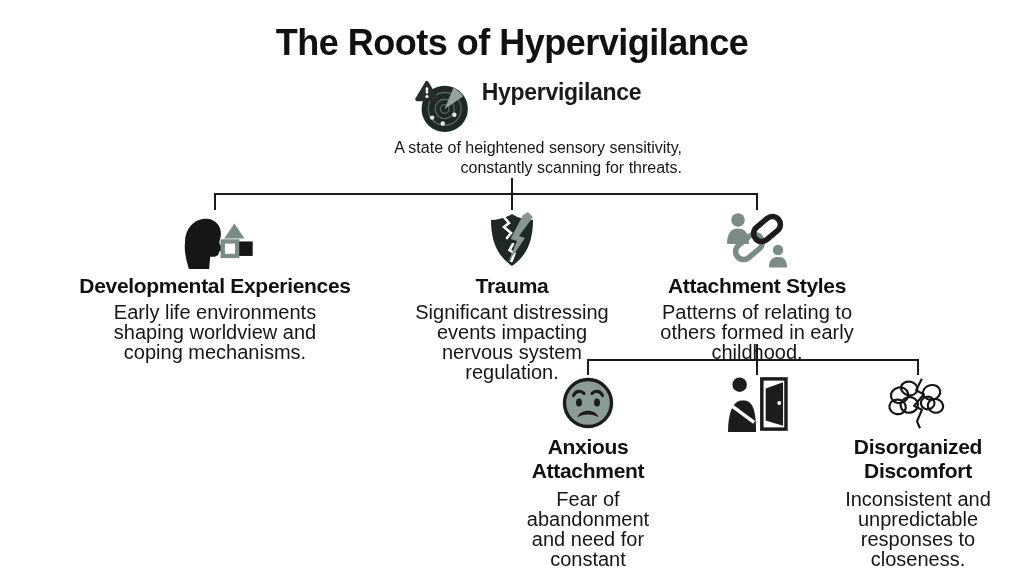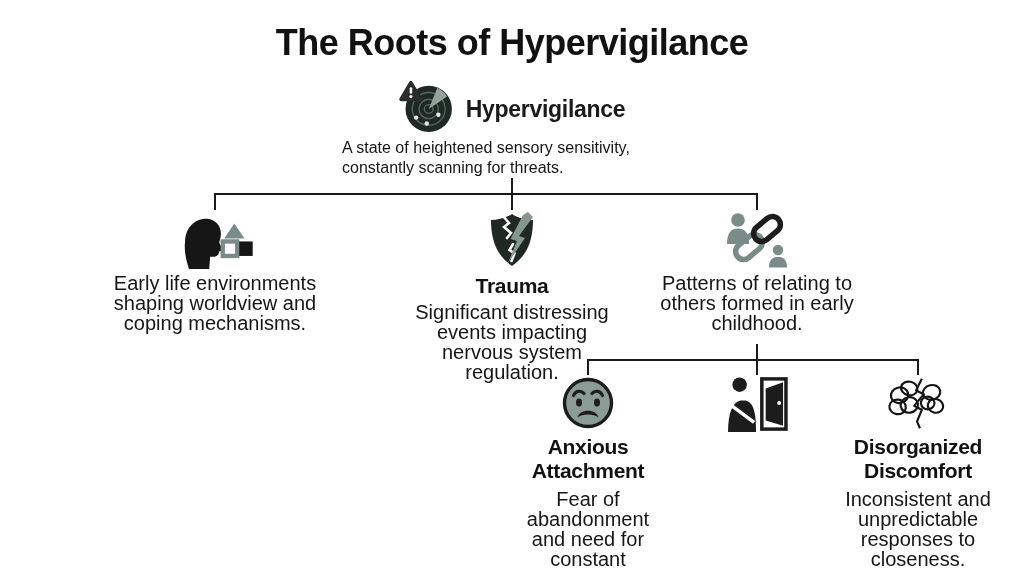--- a/index.html
+++ b/index.html
@@ -10,27 +10,27 @@
     font-family:"Liberation Sans", sans-serif;
     color:#1a1a1a;
   }
   .page-title {
     position:absolute; top:22px; left:0; width:1024px;
     text-align:center; font-size:36px; font-weight:bold;
     letter-spacing:-0.5px; color:#111;
   }
   
   .root-group {
-    position:absolute; top:79px; left:512px; transform:translateX(-50%);
-    display:flex; align-items:center; gap:11px;
+    position:absolute; top:79px; left:528px; transform:translateX(-50%);
+    display:flex; gap:11px;
   }
   .root-label { font-size:23px; font-weight:bold; letter-spacing:-0.3px; white-space:nowrap; }
   .root-desc {
     position:absolute; top:138px; left:512px; transform:translateX(-50%);
-    width:340px; text-align:left; font-size:16px; line-height:20px; color:#161616;
+    width:340px; text-align:right; font-size:16px; line-height:20px; color:#161616;
   }
   
   .line { position:absolute; background:#1a1a1a; }
   
   .node { position:absolute; text-align:center; }
   .node .icon-wrap { display:flex; justify-content:center; align-items:flex-end; }
   .node-title {
     font-size:21px; font-weight:bold; letter-spacing:-0.3px;
     margin-top:5px; white-space:nowrap; color:#111;
   }
@@ -86,20 +86,21 @@
 
   <div class="node node-dev">
     <div class="icon-wrap">
       <svg width="80" height="58" viewBox="0 0 78 60">
         <path d="M12,60 C9,50 7,42 8,32 C8,17 19,7 31,8 C40,9 46,16 45,25 C44.7,29 43,31 43.8,34 C45,36.2 46.2,38 47.2,39.5 C47.6,40.3 47.2,41 46,41.2 L43.2,41.8 C43.2,46 40,48.2 34,47.2 L33,60 Z" fill="#161616"></path>
         <path d="M59,13 L48.5,28.5 L69.5,28.5 Z" fill="#7b8b87"></path>
         <rect x="47" y="31.5" width="15" height="15" fill="#ffffff" stroke="#7b8b87" stroke-width="4.5"></rect>
         <rect x="64" y="31.5" width="14" height="15" fill="#161616"></rect>
       </svg>
     </div>
+    <div class="node-title">Developmental Experiences</div>
     <div class="node-desc">Early life environments shaping worldview and coping mechanisms.</div>
   </div>
 
   <div class="node node-trauma">
     <div class="icon-wrap">
       <svg width="58" height="58" viewBox="0 0 56 58">
         <path d="M28,3 C34,7 43,9 49,9 C49,28 44,44 28,55 C12,44 7,28 7,9 C13,9 22,7 28,3 Z" fill="#1f2823"></path>
         <path d="M19,5 L25,12 L20,16 L27,22 L23,27" stroke="#ffffff" stroke-width="2.6" fill="none" stroke-linecap="round"></path>
         <path d="M29,33 L25.5,39 L30.5,42.5 L27.5,50" stroke="#ffffff" stroke-width="2.6" fill="none" stroke-linecap="round"></path>
         <polygon points="44,1 49,6 35,25 41,27 24,52 33,30 26.5,28 39,4" fill="#87978f"></polygon>
@@ -113,20 +114,21 @@
     <div class="icon-wrap">
       <svg width="64" height="58" viewBox="0 0 64 58">
         <circle cx="13" cy="9" r="6.8" fill="#7b8b87"></circle>
         <path d="M2,33 C2,21.5 6.5,17.5 13,17.5 C19.5,17.5 24,21.5 24,33 Z" fill="#7b8b87"></path>
         <circle cx="53" cy="39" r="5.2" fill="#7b8b87"></circle>
         <path d="M44,56.5 C44,48.5 47.5,46 53,46 C58.5,46 62,48.5 62,56.5 Z" fill="#7b8b87"></path>
         <rect x="9" y="28" width="30" height="16" rx="8" fill="none" stroke="#7b8b87" stroke-width="5.5" transform="rotate(-40 24 36)"></rect>
         <rect x="27" y="10" width="30" height="16" rx="8" fill="none" stroke="#1c1c1c" stroke-width="5.5" transform="rotate(-40 42 18)"></rect>
       </svg>
     </div>
+    <div class="node-title">Attachment Styles</div>
     <div class="node-desc">Patterns of relating to others formed in early childhood.</div>
   </div>
 
   <div class="line" style="left:756px;top:344px;width:2px;height:16px;"></div>
   <div class="line" style="left:587px;top:359px;width:332px;height:2px;"></div>
   <div class="line" style="left:587px;top:361px;width:2px;height:14px;"></div>
   <div class="line" style="left:756px;top:361px;width:2px;height:14px;"></div>
   <div class="line" style="left:917px;top:361px;width:2px;height:14px;"></div>
 
   <div class="node node-anx">

